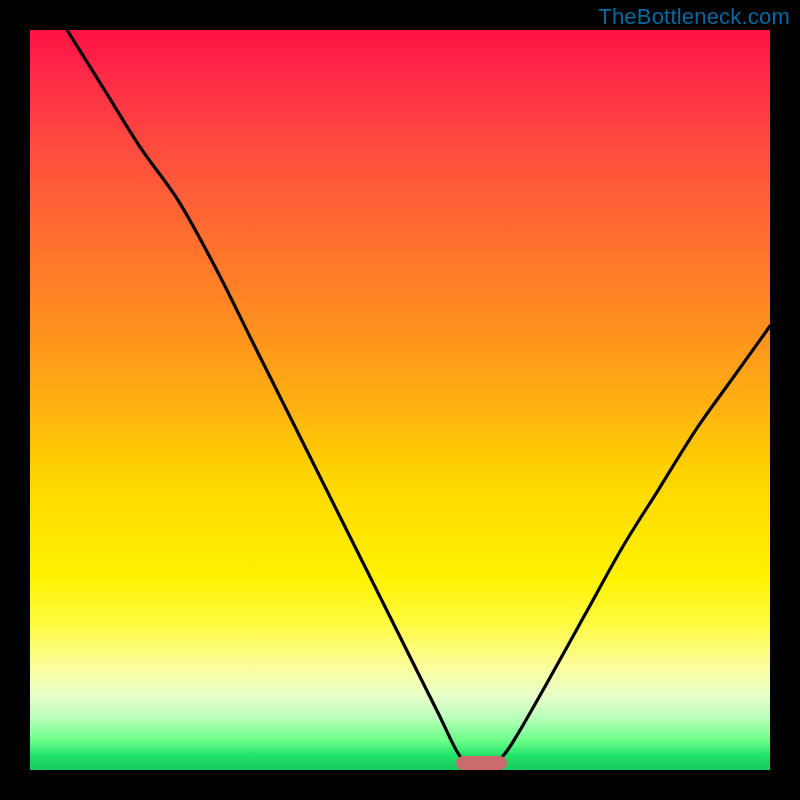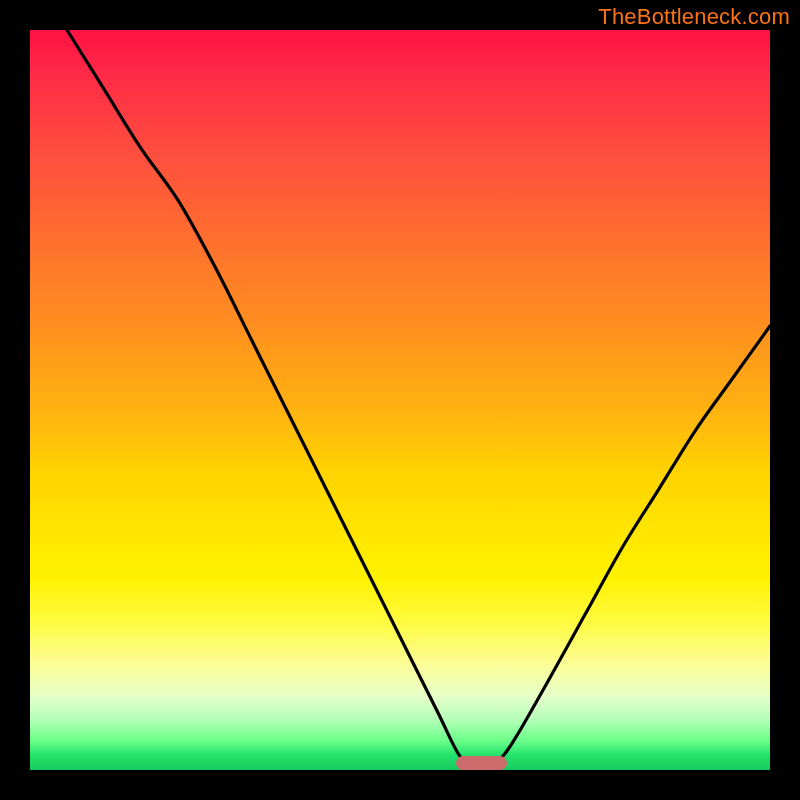--- a/index.html
+++ b/index.html
@@ -41,21 +41,21 @@
       #b8ffba 93%,
       #6cff8a 96%,
       #22e36a 98%,
       #17c95f 100%
     );
   }
   .watermark {
     position: absolute;
     top: 4px;
     right: 10px;
-    color: #f97316;
+    color: #0369a1;
     font-size: 22px;
     letter-spacing: 0.2px;
     font-weight: 500;
     user-select: none;
   }
   svg.curve {
     position: absolute;
     left: 0;
     top: 0;
     width: 740px;

